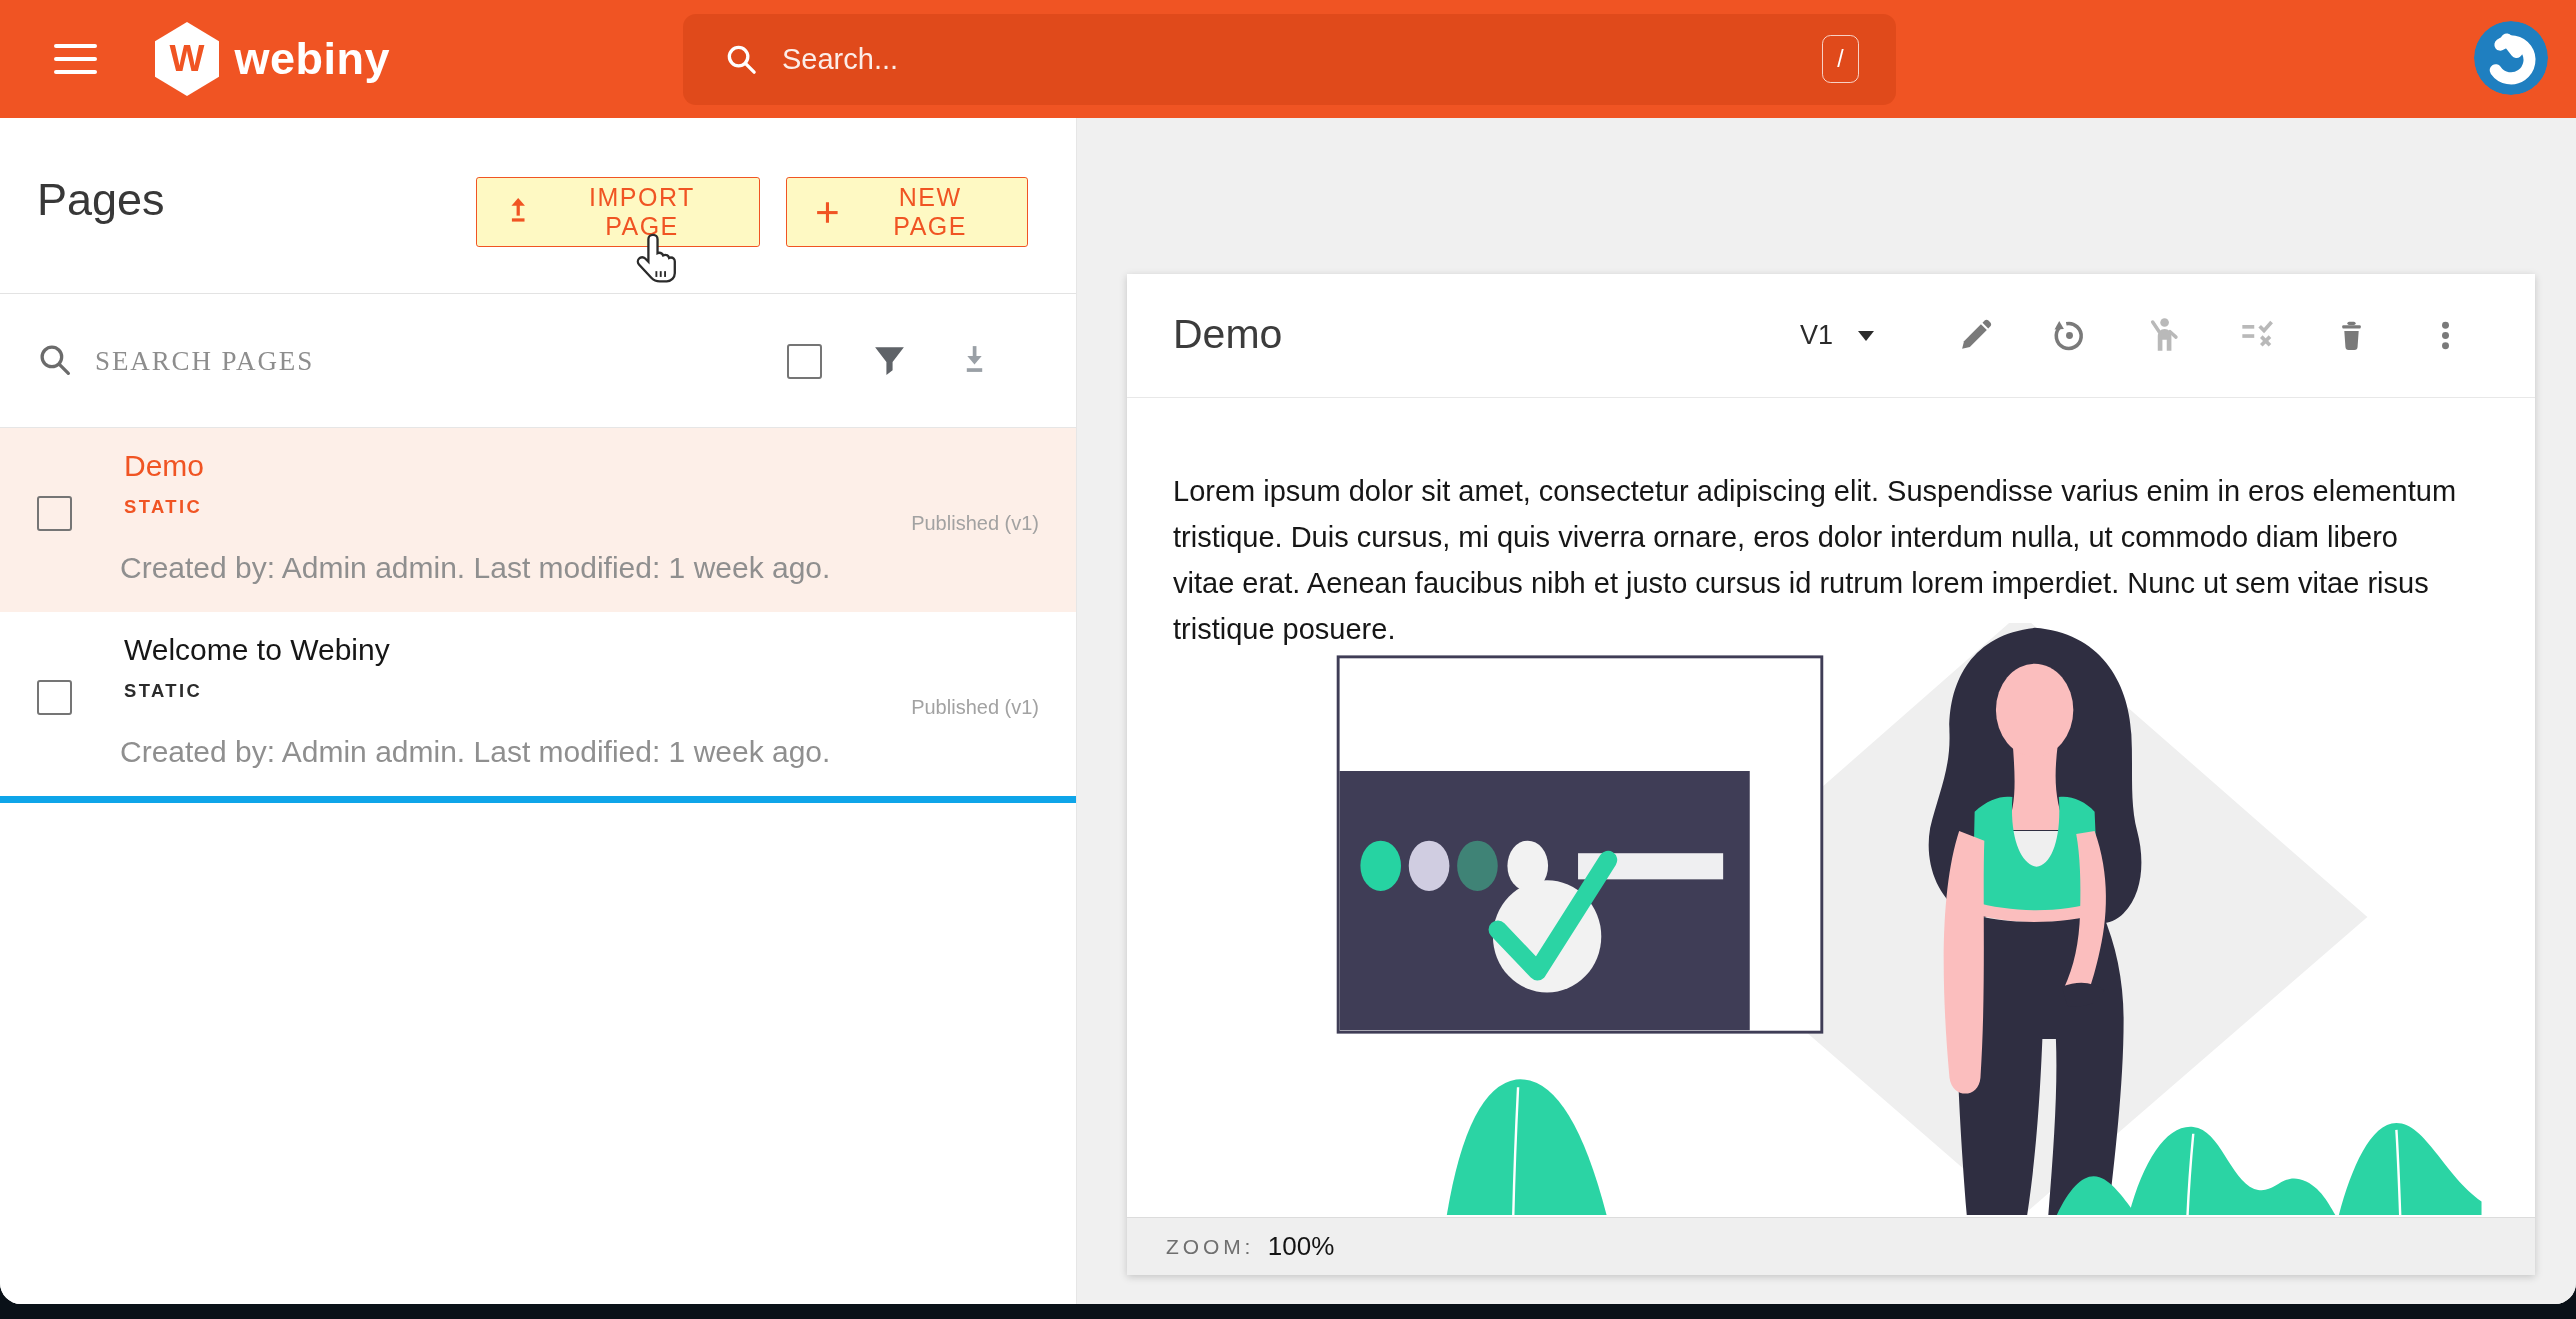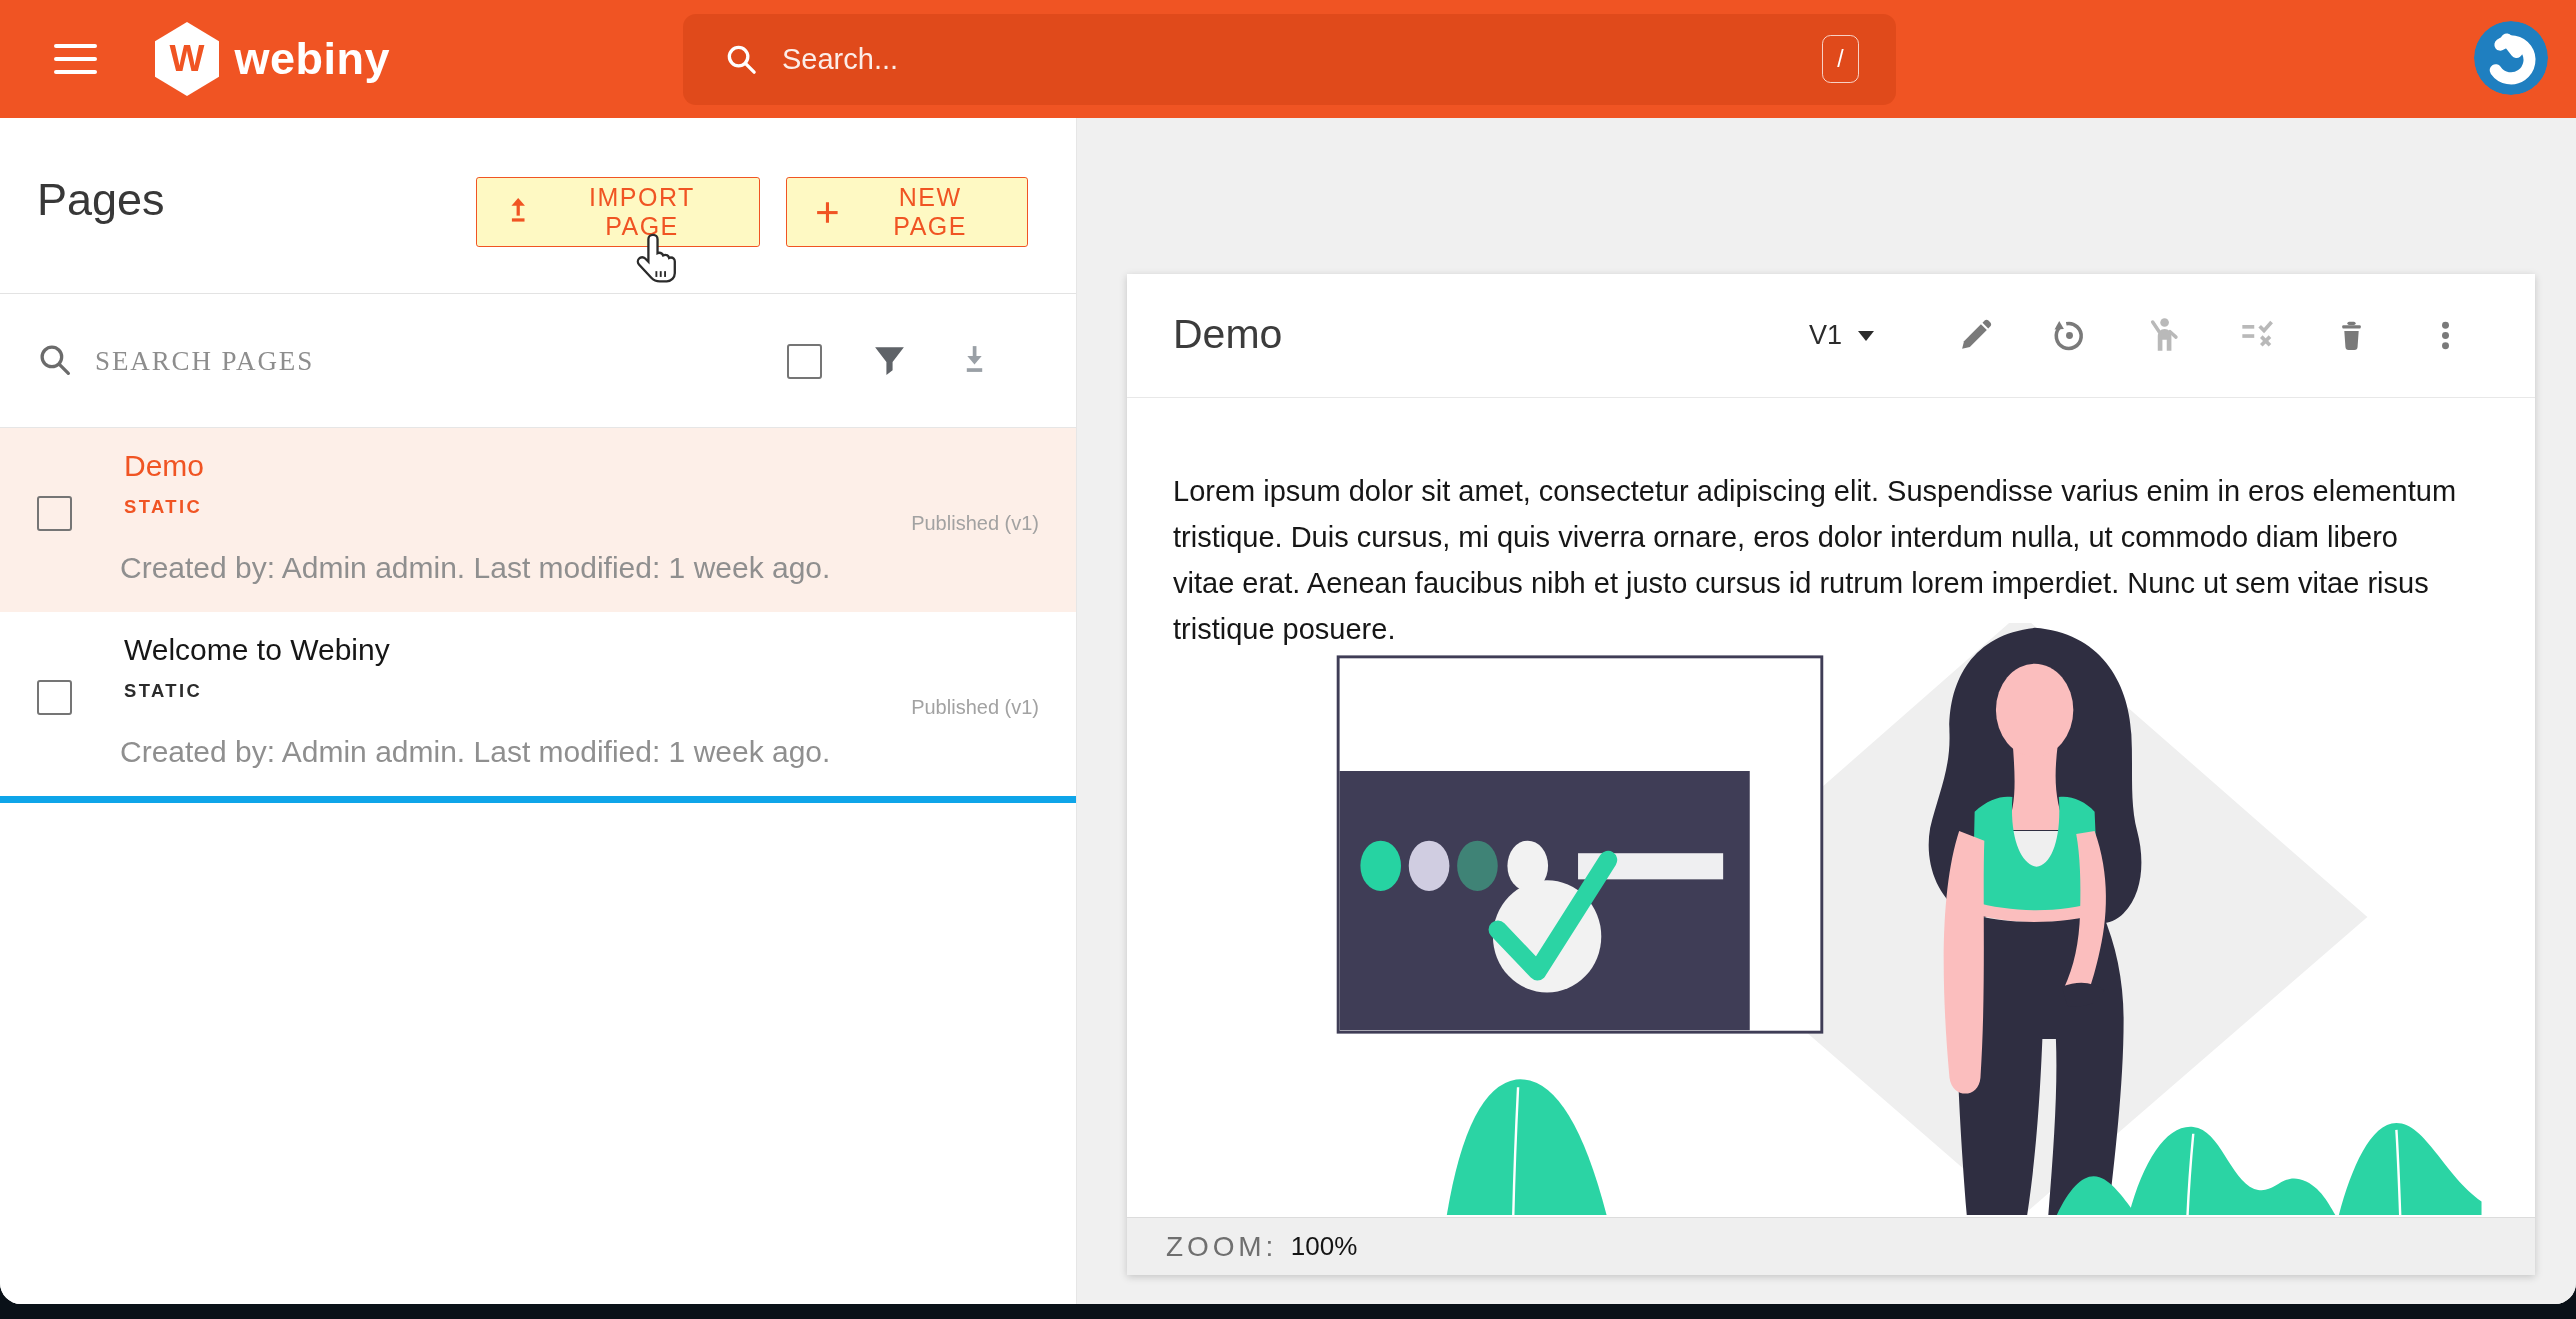--- a/index.html
+++ b/index.html
@@ -85,31 +85,31 @@
   .tab{flex:1;position:relative;display:flex;align-items:center;justify-content:center;
     font-size:24px;letter-spacing:2.9px;color:#1c1c1c;cursor:pointer;}
   .tab.active::after{content:"";position:absolute;left:0;bottom:0;width:100%;height:6.8px;background:#f05423;}
   .card{
     position:absolute;left:50px;top:156px;width:1408px;height:1001px;background:#fff;
     box-shadow:0 1.9px 7.7px rgba(0,0,0,.18);overflow:hidden;
   }
   .card-header{position:relative;height:123px;border-bottom:1.9px solid #e8e8e8;}
   .card-title{position:absolute;left:46px;top:37px;font-size:41px;color:#3c3c3c;}
   .header-actions{position:absolute;right:70px;top:0;height:123px;display:flex;align-items:center;gap:55px;}
-  .version-select{display:flex;align-items:center;gap:16px;font-size:27px;color:#2b2b2b;cursor:pointer;margin-right:27px;}
+  .version-select{display:flex;align-items:center;gap:25px;font-size:27px;color:#2b2b2b;cursor:pointer;margin-right:27px;}
   .caret-down{width:0;height:0;border-left:8.7px solid transparent;border-right:8.7px solid transparent;border-top:10.6px solid #2b2b2b;}
   .icon-btn{width:39px;height:39px;display:flex;align-items:center;justify-content:center;cursor:pointer;background:none;border:none;padding:0;}
   .card-body{position:relative;height:818px;}
   .card-body-text{position:absolute;left:46px;top:41px;width:1287px;font-size:29px;line-height:46px;color:#161616;}
   .illustration{position:absolute;left:0;top:225px;width:1408px;height:592px;}
   .card-footer{
     position:absolute;left:0;bottom:0;width:100%;height:58px;background:#efefef;
     border-top:1.9px solid #dcdcdc;display:flex;align-items:center;box-sizing:border-box;padding-left:39px;gap:13.5px;
   }
-  .zoom-label{font-size:28px;letter-spacing:3.9px;color:#6f6f6f;}
+  .zoom-label{font-size:21px;letter-spacing:3.9px;color:#6f6f6f;}
   .zoom-value{font-size:26px;color:#141414;}
   .mouse-cursor{position:absolute;left:635px;top:232px;z-index:50;pointer-events:none;}
 </style>
 </head>
 <body>
 
 <div class="app">
 
   <header class="topbar">
     <div class="hamburger" title="Menu">

